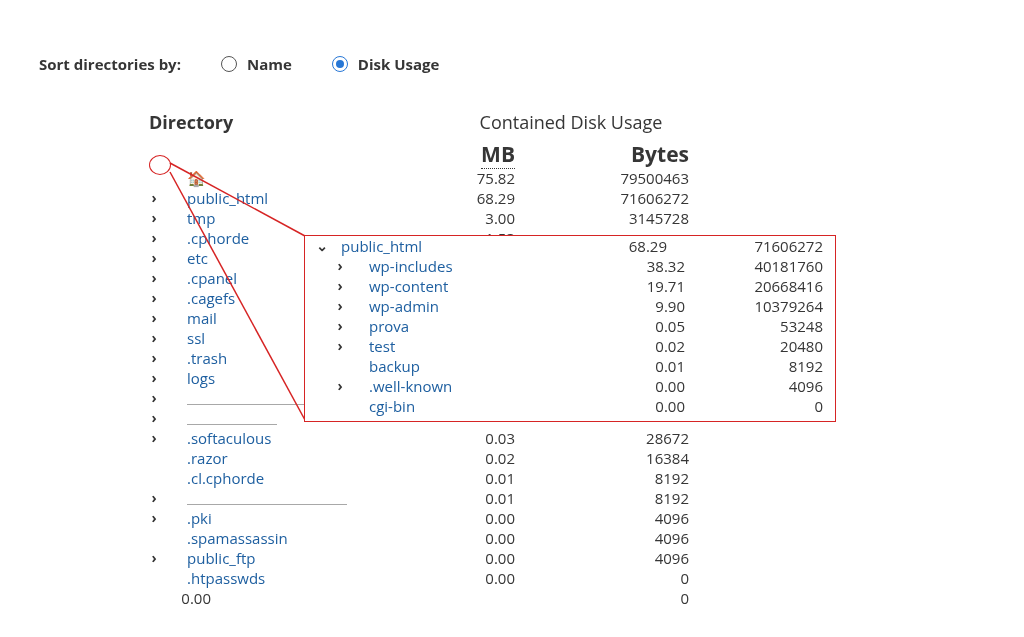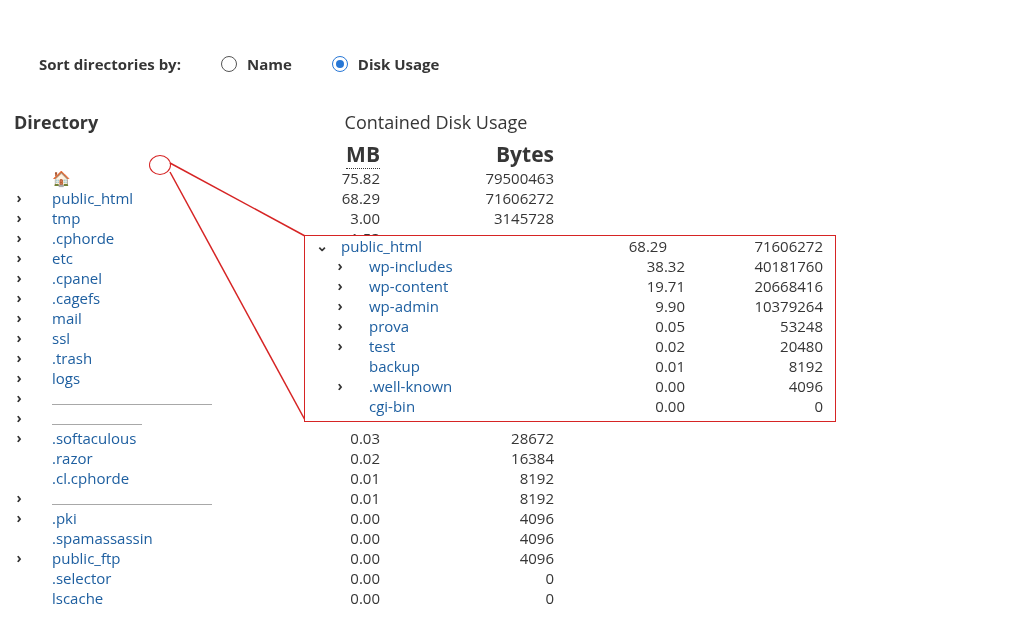--- a/index.html
+++ b/index.html
@@ -42,20 +42,21 @@
     border:1px solid #555;display:inline-block;position:relative;
     background:#fff;
   }
   .radio-circle.checked{border-color:var(--accent-blue);}
   .radio-circle.checked::after{
     content:"";position:absolute;inset:3px;background:var(--accent-blue);border-radius:50%;
   }
 
   
   .panel{
+    margin-left:135px;
     margin-top:30px;
     width:540px;
     position:relative;
   }
   .header-row{
     display:flex;
     align-items:flex-end;
   }
   .header-dir{
     flex:0 0 304px;
@@ -346,31 +347,26 @@
             <span class="indent-20"></span>
             <span class="link">public_ftp</span>
           </div>
           <div class="mb-cell">0.00</div>
           <div class="bytes-cell">4096</div>
         </div>
         <div class="row">
           <div class="dir-cell">
             <span class="chevron hidden">›</span>
             <span class="indent-20"></span>
-            <span class="link">.selector</span>
+            <span class="link">.htpasswds</span>
           </div>
           <div class="mb-cell">0.00</div>
           <div class="bytes-cell">0</div>
         </div>
         <div class="row">
-          <div class="dir-cell">
-            <span class="chevron hidden">›</span>
-            <span class="indent-20"></span>
-            <span class="link">lscache</span>
-          </div>
           <div class="mb-cell">0.00</div>
           <div class="bytes-cell">0</div>
         </div>
       </div>
 
   </div>
 
   <span class="anno-circle"></span>
 
   <svg class="anno-lines" width="1024" height="637">

